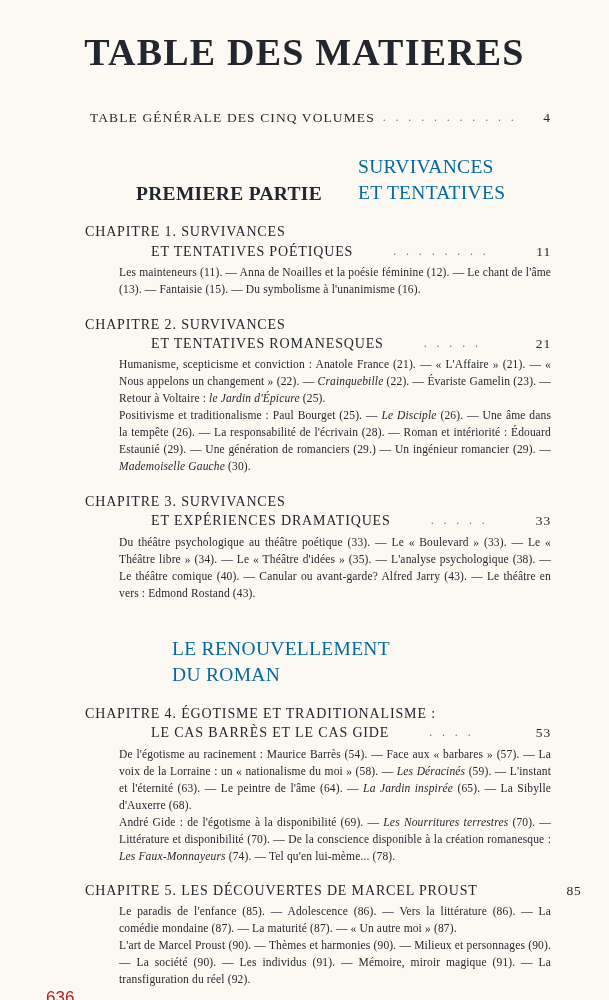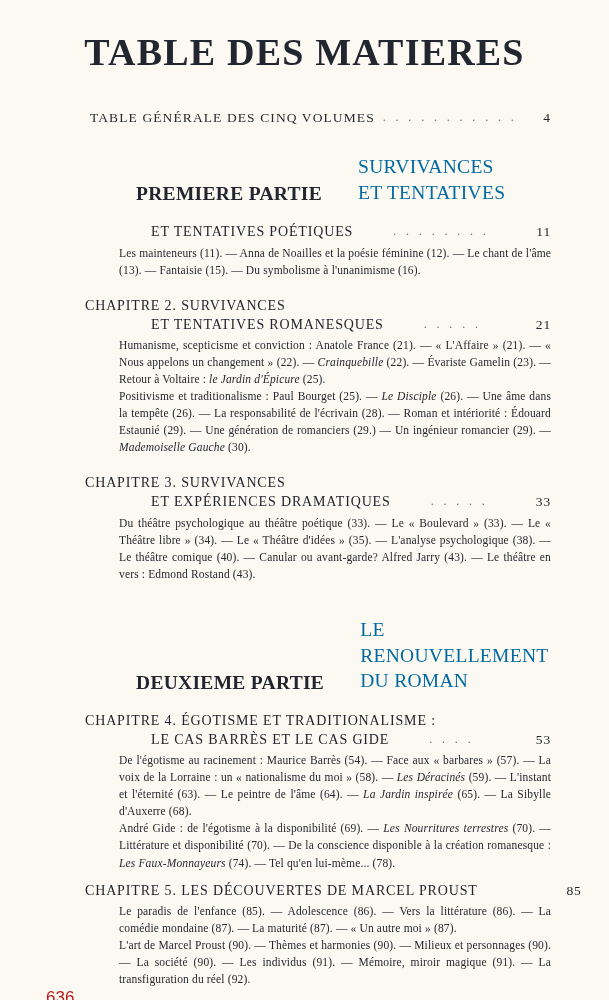--- a/index.html
+++ b/index.html
@@ -92,21 +92,21 @@
     margin-left: 36px;
     line-height: 1.32;
   }
   .part-right .l2 { display: block; }
 
   
   .chapter {
     padding: 0 58px 0 85px;
     margin-top: 17px;
   }
-  .chapter.tight { margin-top: 9px; }
+  .chapter.tight { margin-top: 16px; }
 
   .chap-head {
     font-size: 14px;
     letter-spacing: 0.85px;
     color: #22262e;
     line-height: 1.36;
   }
   .chap-line1 { display: block; }
   .chap-line2 {
     display: flex;
@@ -155,20 +155,21 @@
   <div class="part">
     <div class="part-left">PREMIERE PARTIE</div>
     <div class="part-right">
       <span>SURVIVANCES</span>
       <span class="l2">ET TENTATIVES</span>
     </div>
   </div>
 
   <div class="chapter">
     <div class="chap-head">
+      <span class="chap-line1">CHAPITRE 1. SURVIVANCES</span>
       <span class="chap-line2">
         <span class="chap-text">ET TENTATIVES POÉTIQUES</span>
         <span class="leader">. . . . . . . . . .</span>
         <span class="pagenum">11</span>
       </span>
     </div>
     <div class="chap-body">
       <p>Les mainteneurs (11). — Anna de Noailles et la poésie féminine (12). — Le chant de l'âme (13). — Fantaisie (15). — Du symbolisme à l'unanimisme (16).</p>
     </div>
   </div>
@@ -196,21 +197,20 @@
         <span class="leader">. . . . .</span>
         <span class="pagenum">33</span>
       </span>
     </div>
     <div class="chap-body">
       <p>Du théâtre psychologique au théâtre poétique (33). — Le « Boulevard » (33). — Le « Théâtre libre » (34). — Le « Théâtre d'idées » (35). — L'analyse psychologique (38). — Le théâtre comique (40). — Canular ou avant-garde? Alfred Jarry (43). — Le théâtre en vers : Edmond Rostand (43).</p>
     </div>
   </div>
 
   <div class="part" style="margin-top:34px;">
-    <div class="part-left">DEUXIEME PARTIE</div>
     <div class="part-right">
       <span>LE RENOUVELLEMENT</span>
       <span class="l2">DU ROMAN</span>
     </div>
   </div>
 
   <div class="chapter">
     <div class="chap-head">
       <span class="chap-line1">CHAPITRE 4. ÉGOTISME ET TRADITIONALISME :</span>
       <span class="chap-line2">

